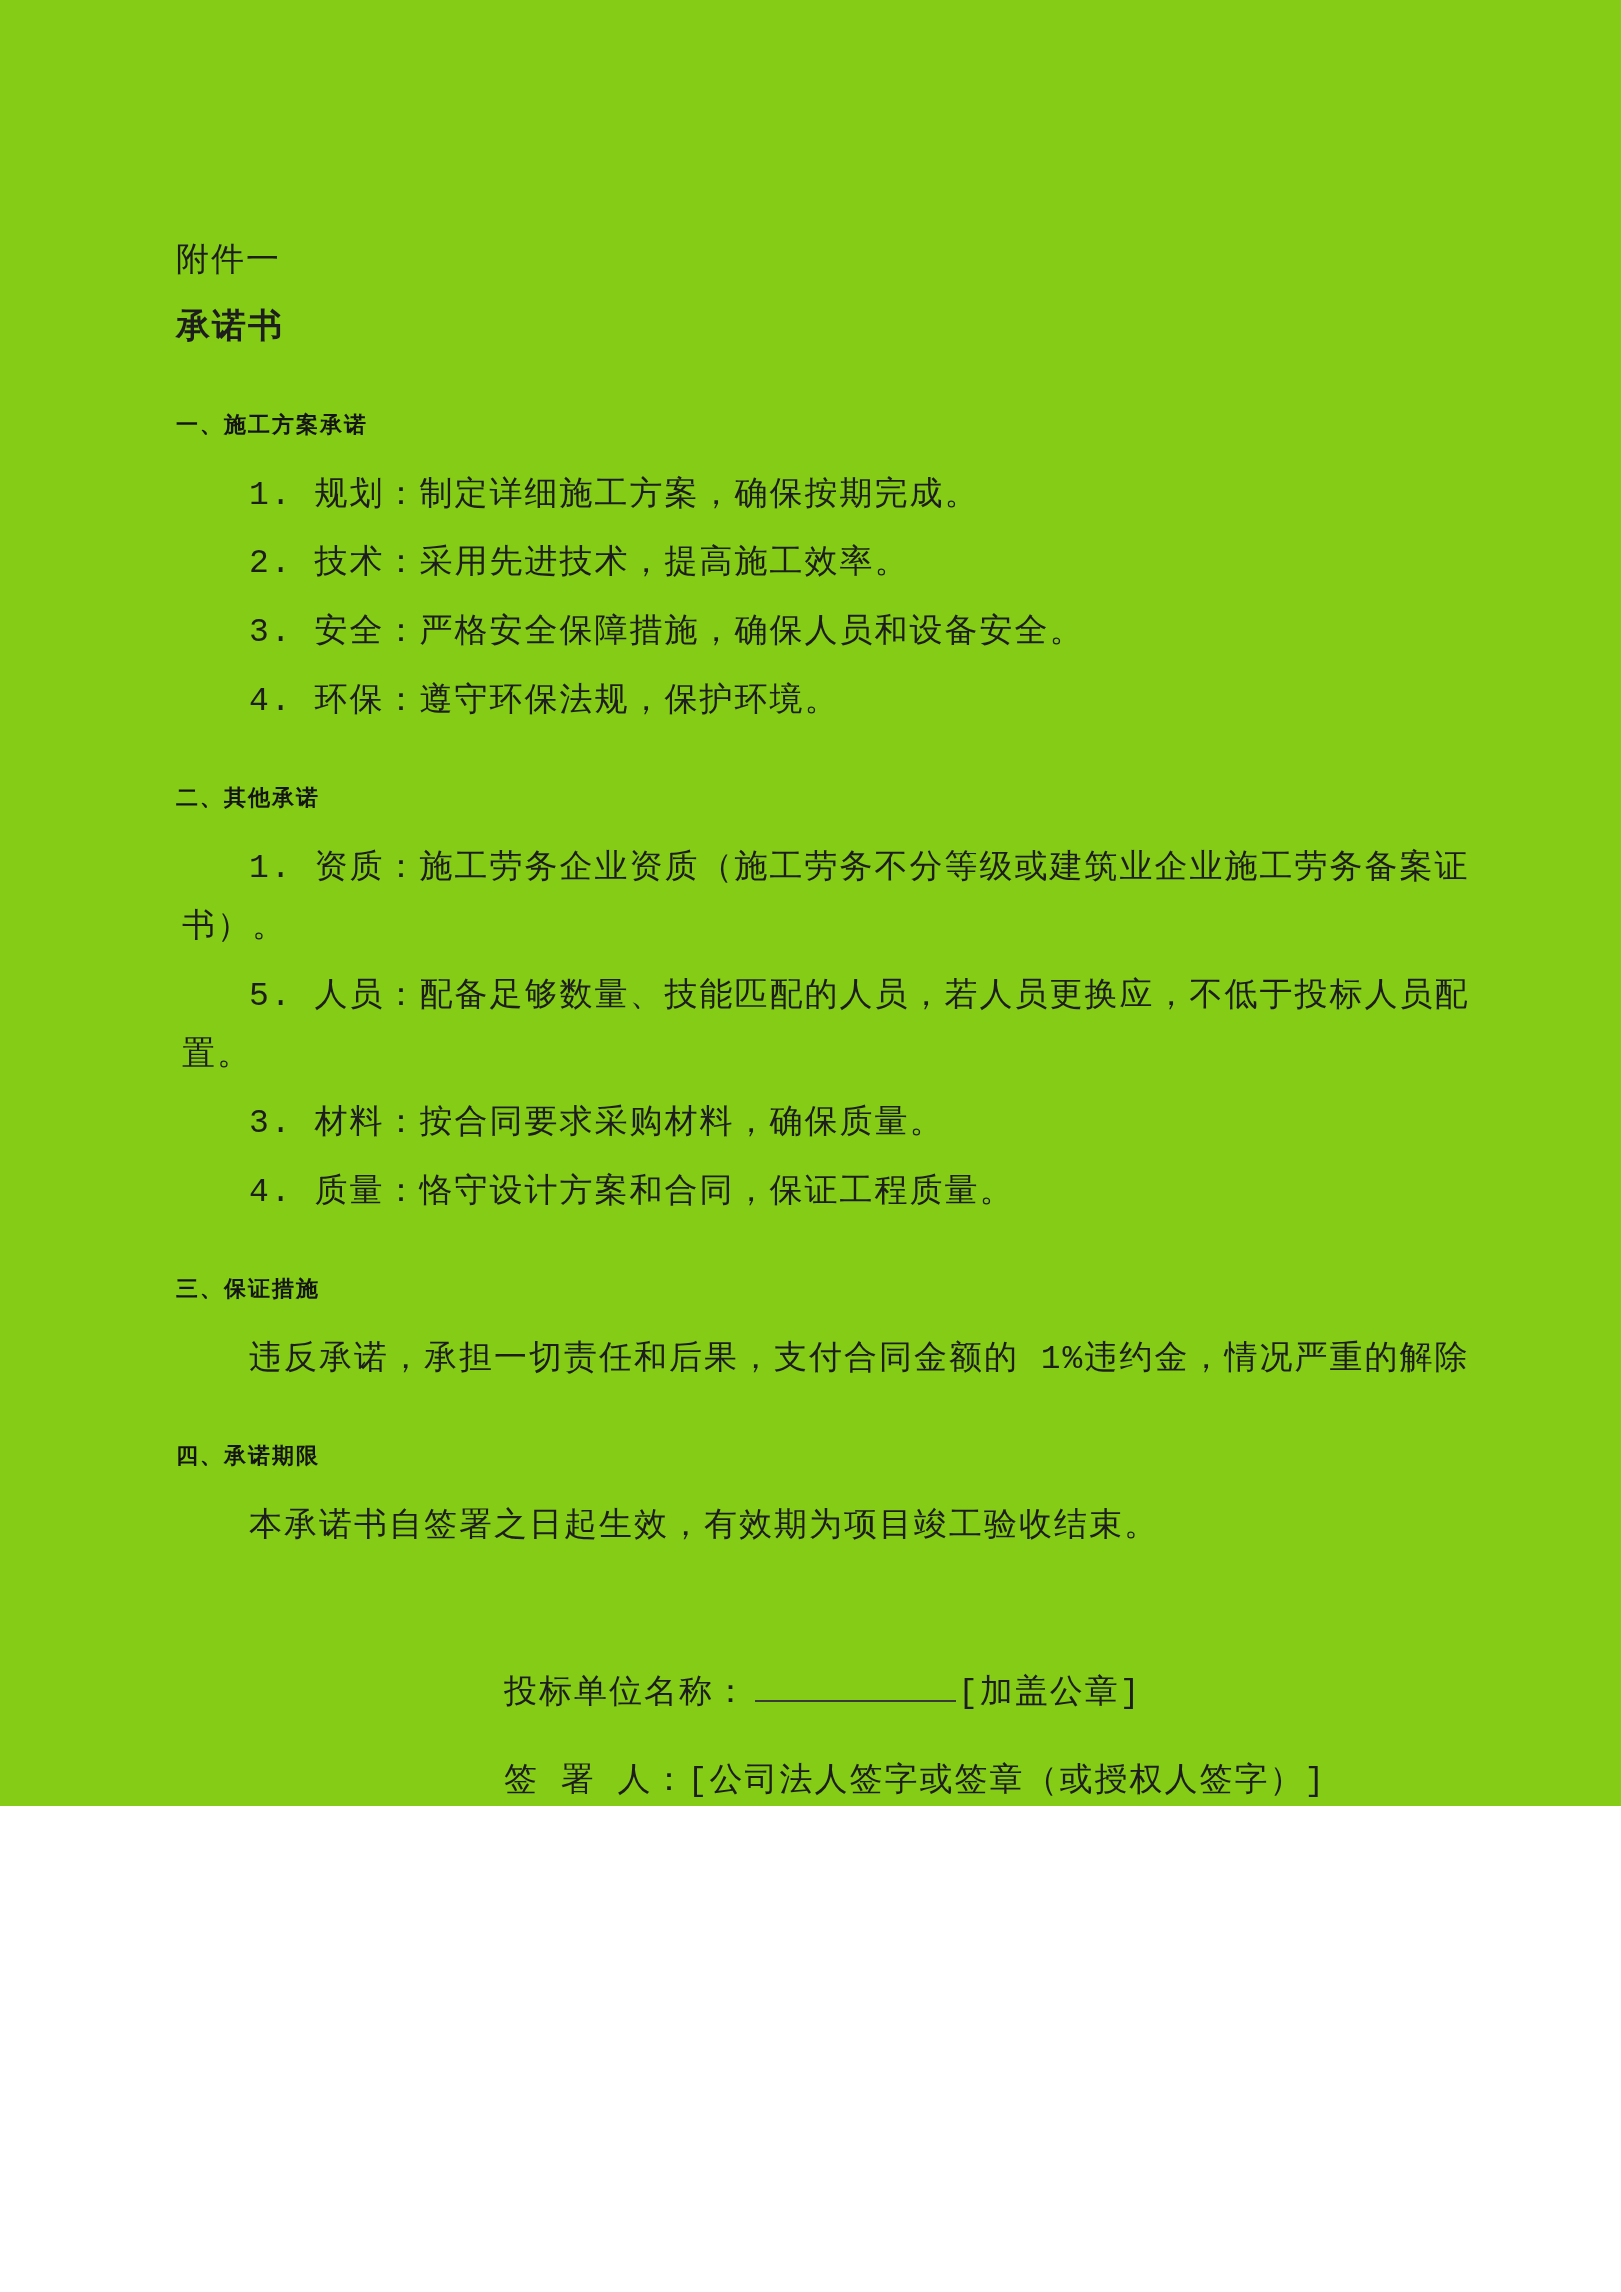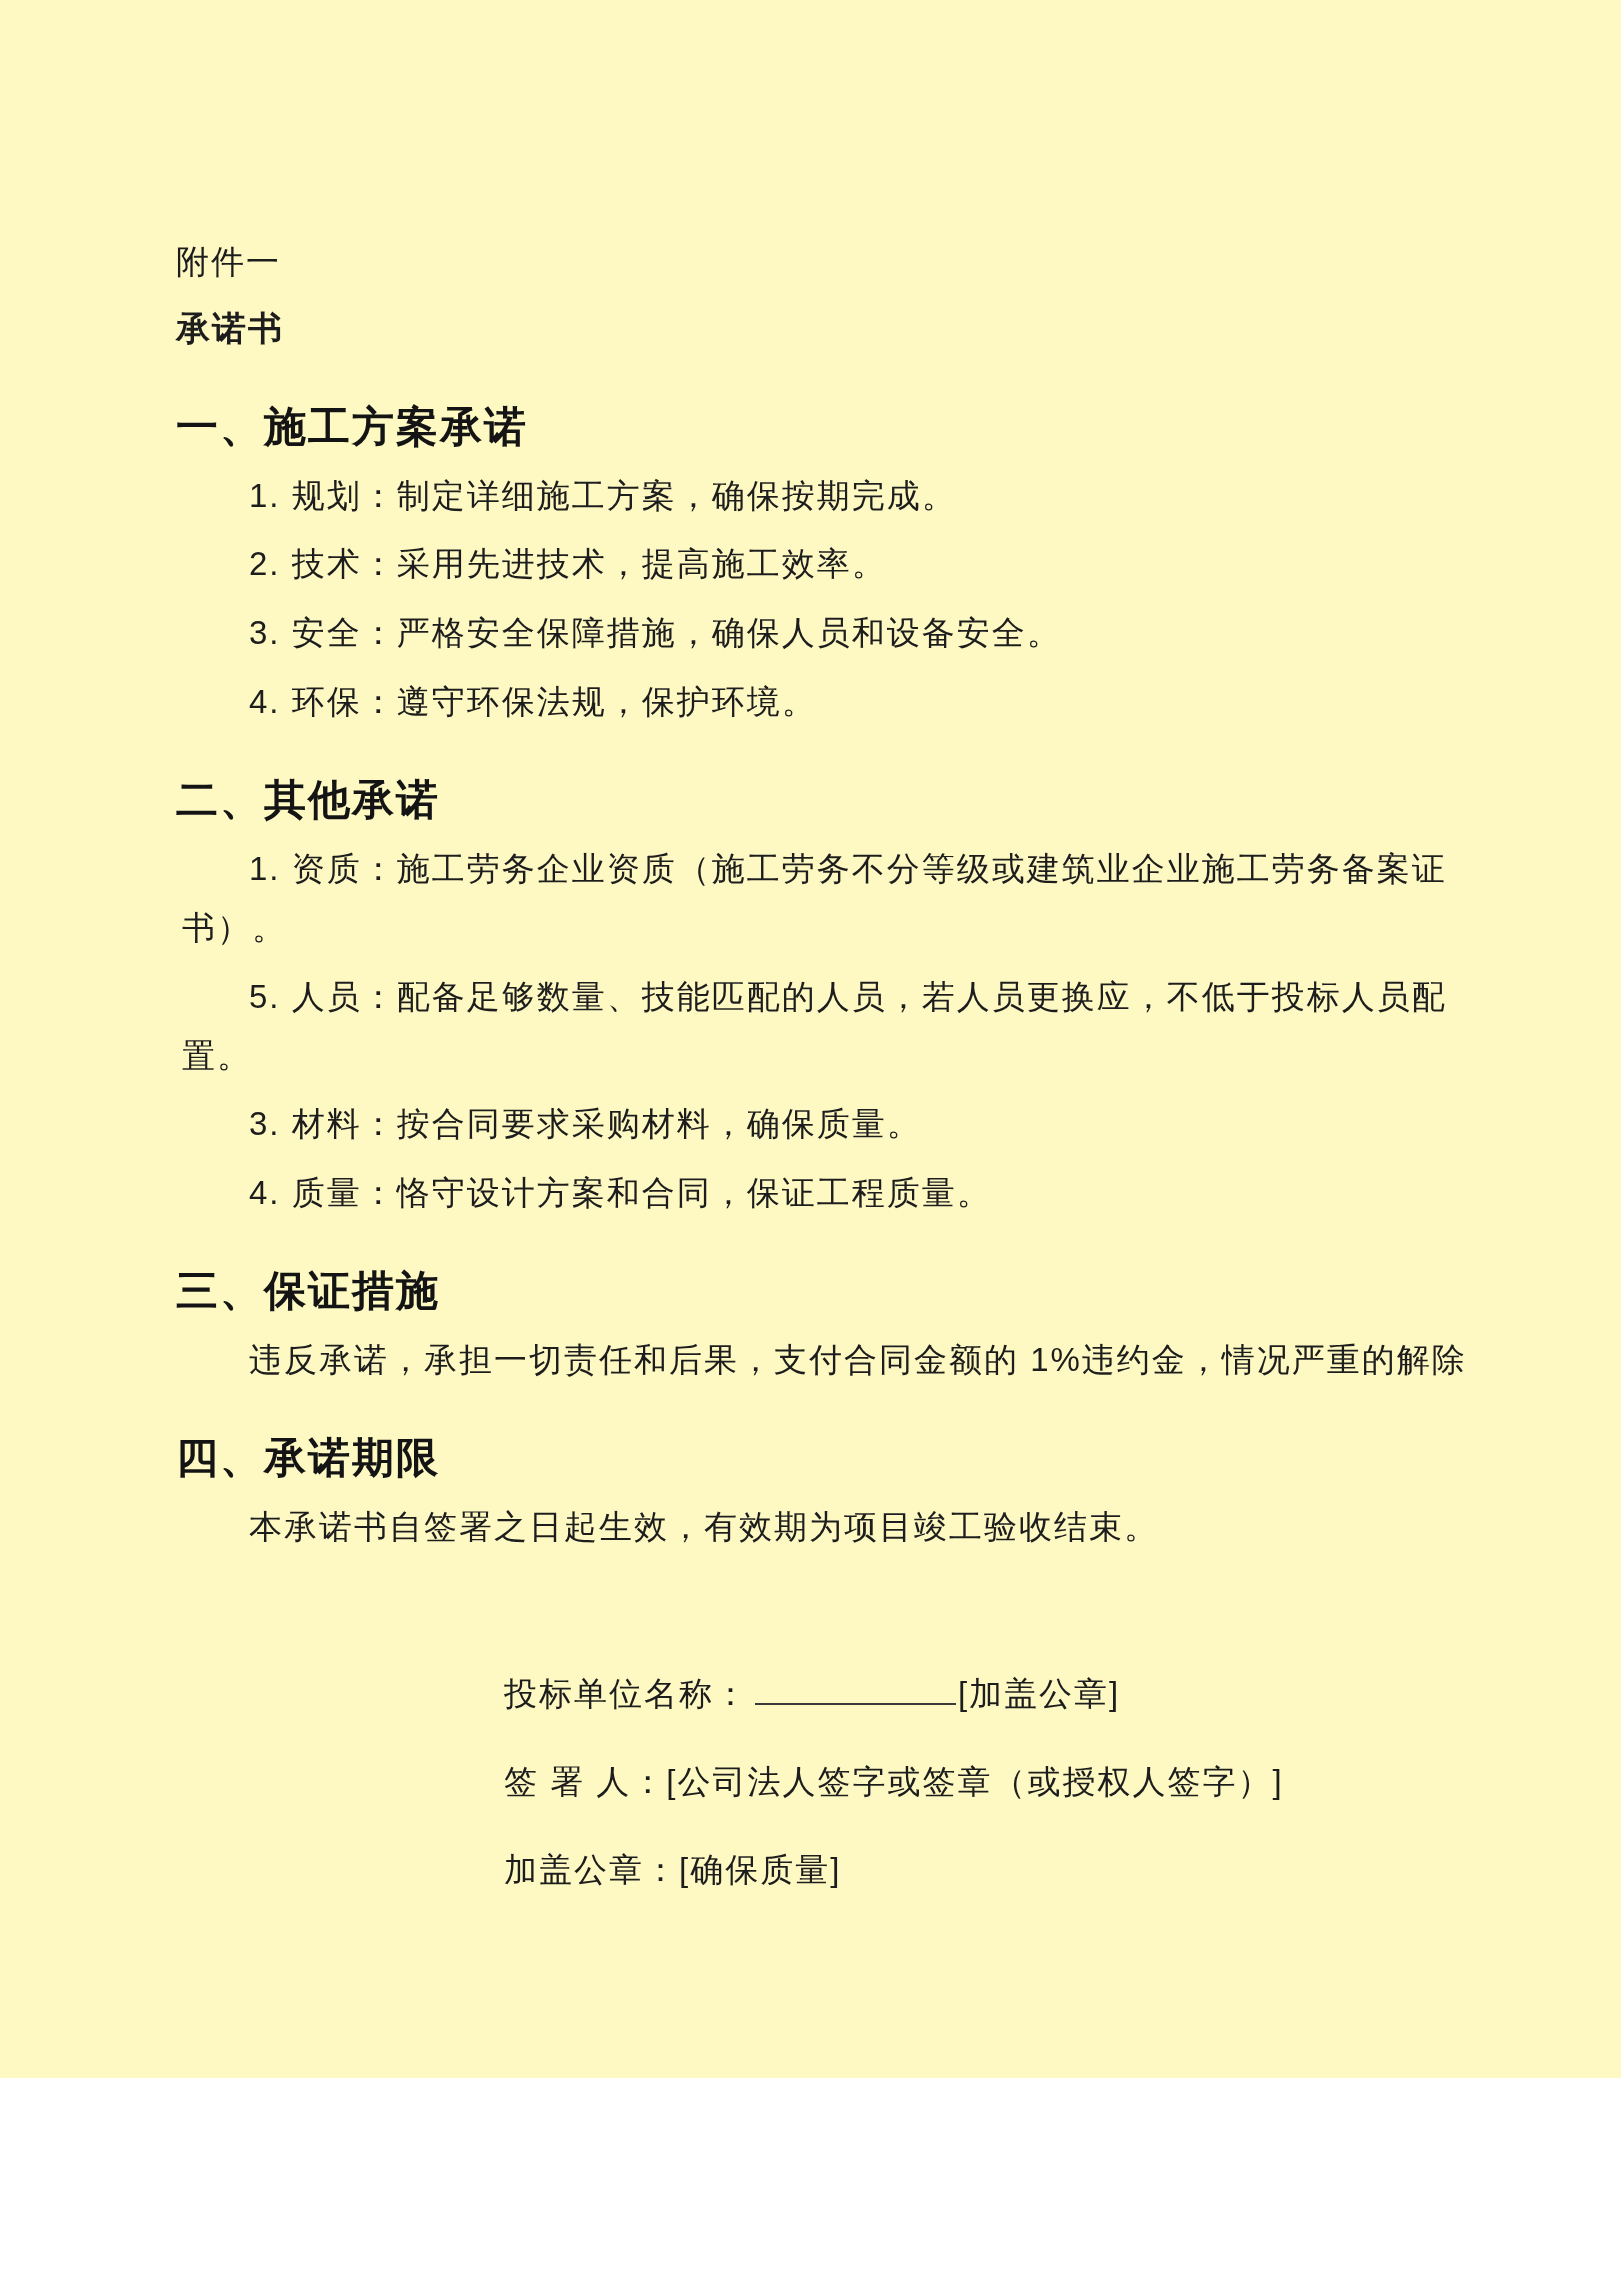--- a/index.html
+++ b/index.html
@@ -1,22 +1,22 @@
 <!DOCTYPE html>
 <html><head>
 <meta charset="utf-8">
 <style>
   html, body { margin: 0; padding: 0; background: #ffffff; }
   .page {
     position: relative;
     width: 1621px;
-    height: 2078px;
-    background: #fef9c3;
+    height: 1806px;
+    background: #84cc16;
     overflow: hidden;
-    font-family: Liberation Sans, sans-serif;
+    font-family: Liberation Mono, monospace;
     color: #1d1d1d;
   }
   .content {
     position: absolute;
     left: 176px;
     top: 232px;
     width: 1274px;
   }
   .line {
     font-size: 33px;
@@ -26,21 +26,21 @@
   }
   .title {
     margin-top: 7.8px;
     width: 1078px;
     font-weight: bold;
     font-size: 34px;
   }
   .heading {
     margin-top: 39px;
     font-weight: bold;
-    font-size: 42px;
+    font-size: 22px;
     color: #141414;
   }
   .item { margin-top: 9.8px; margin-left: 6px; }
   .indent { padding-left: 67px; }
   .signature { margin-top: 108px; margin-left: 328px; }
   .sig-line { margin-top: 29px; }
   .sig-line:first-child { margin-top: 0; }
   .blank {
     display: inline-block;
     width: 201px;

